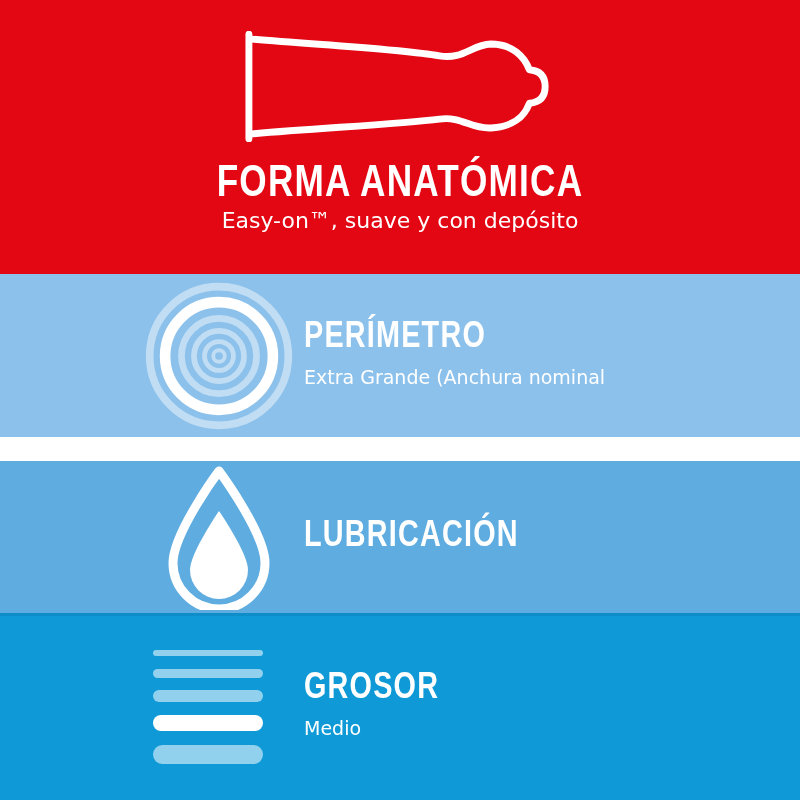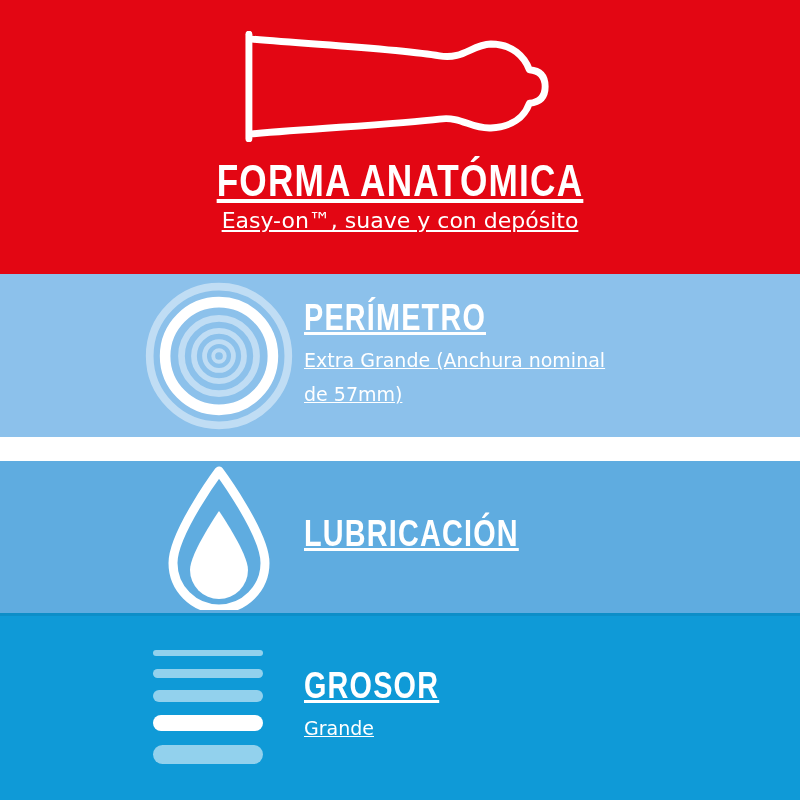--- a/index.html
+++ b/index.html
@@ -3,21 +3,21 @@
 <meta charset="utf-8">
 <style>
   html, body { margin: 0; padding: 0; }
   body {
     width: 800px; height: 800px; overflow: hidden;
     font-family: "Liberation Sans", sans-serif;
     -webkit-font-smoothing: antialiased;
   }
   .page { width: 800px; height: 800px; display: flex; flex-direction: column; }
 
-  .band { position: relative; color: #fff; text-decoration: underline; }
+  .band { position: relative; color: #fff; }
   .band-red    { height: 288px; background: var(--red, #E30613); text-align: center; }
   .band-light  { height: 171px; background: var(--blue-light, #8CC1EB); }
   .band-medium { height: 160px; background: var(--blue-medium, #5FACE0); margin-top: 24px; }
   .band-bright { height: 196px; background: var(--blue-bright, #0F9AD7);
                  box-shadow: inset 0 3px 0 rgba(0,40,70,0.10); }
 
   
   .shape-icon-wrap { padding-top: 31px; display: flex; justify-content: center; }
   .shape-icon-wrap svg { width: 316px; height: 111px; display: block; }
 
@@ -91,21 +91,21 @@
         <circle cx="80" cy="80" r="72" stroke-width="8" opacity="0.45"></circle>
         <circle cx="80" cy="80" r="56" stroke-width="11" opacity="1"></circle>
         <circle cx="80" cy="80" r="39" stroke-width="7" opacity="0.45"></circle>
         <circle cx="80" cy="80" r="26" stroke-width="6" opacity="0.45"></circle>
         <circle cx="80" cy="80" r="15" stroke-width="5" opacity="0.45"></circle>
         <circle cx="80" cy="80" r="6" stroke-width="4" opacity="0.45"></circle>
       </svg>
     </div>
     <div class="text-col">
       <h2 class="feat-title">PERÍMETRO</h2>
-      <p class="feat-sub"><span>Extra Grande (Anchura nominal</span><br><span>de 57mm)</span></p>
+      <p class="feat-sub"><span>Extra Grande (Anchura nominal</span><br></p>
     </div>
   </section>
 
   <section class="band band-medium feature">
     <div class="icon-col">
       <svg class="drop-svg" viewBox="0 0 120 146">
         <path d="M 60 7 C 60 7, 14 69, 14 99 a 46 46 0 0 0 92 0 C 106 69, 60 7, 60 7 Z" fill="none" stroke="#FFFFFF" stroke-width="9" stroke-linejoin="round"></path>
         <path d="M 60 47 C 60 47, 31 89, 31 106 a 29 29 0 0 0 58 0 C 89 89, 60 47, 60 47 Z" fill="#FFFFFF"></path>
       </svg>
     </div>
@@ -119,17 +119,17 @@
       <div class="bars">
         <div class="bar bar-1"></div>
         <div class="bar bar-2"></div>
         <div class="bar bar-3"></div>
         <div class="bar bar-4"></div>
         <div class="bar bar-5"></div>
       </div>
     </div>
     <div class="text-col">
       <h2 class="feat-title">GROSOR</h2>
-      <p class="feat-sub">Grande</p>
+      <p class="feat-sub">Medio</p>
     </div>
   </section>
 
 </div>
 
 </body></html>

